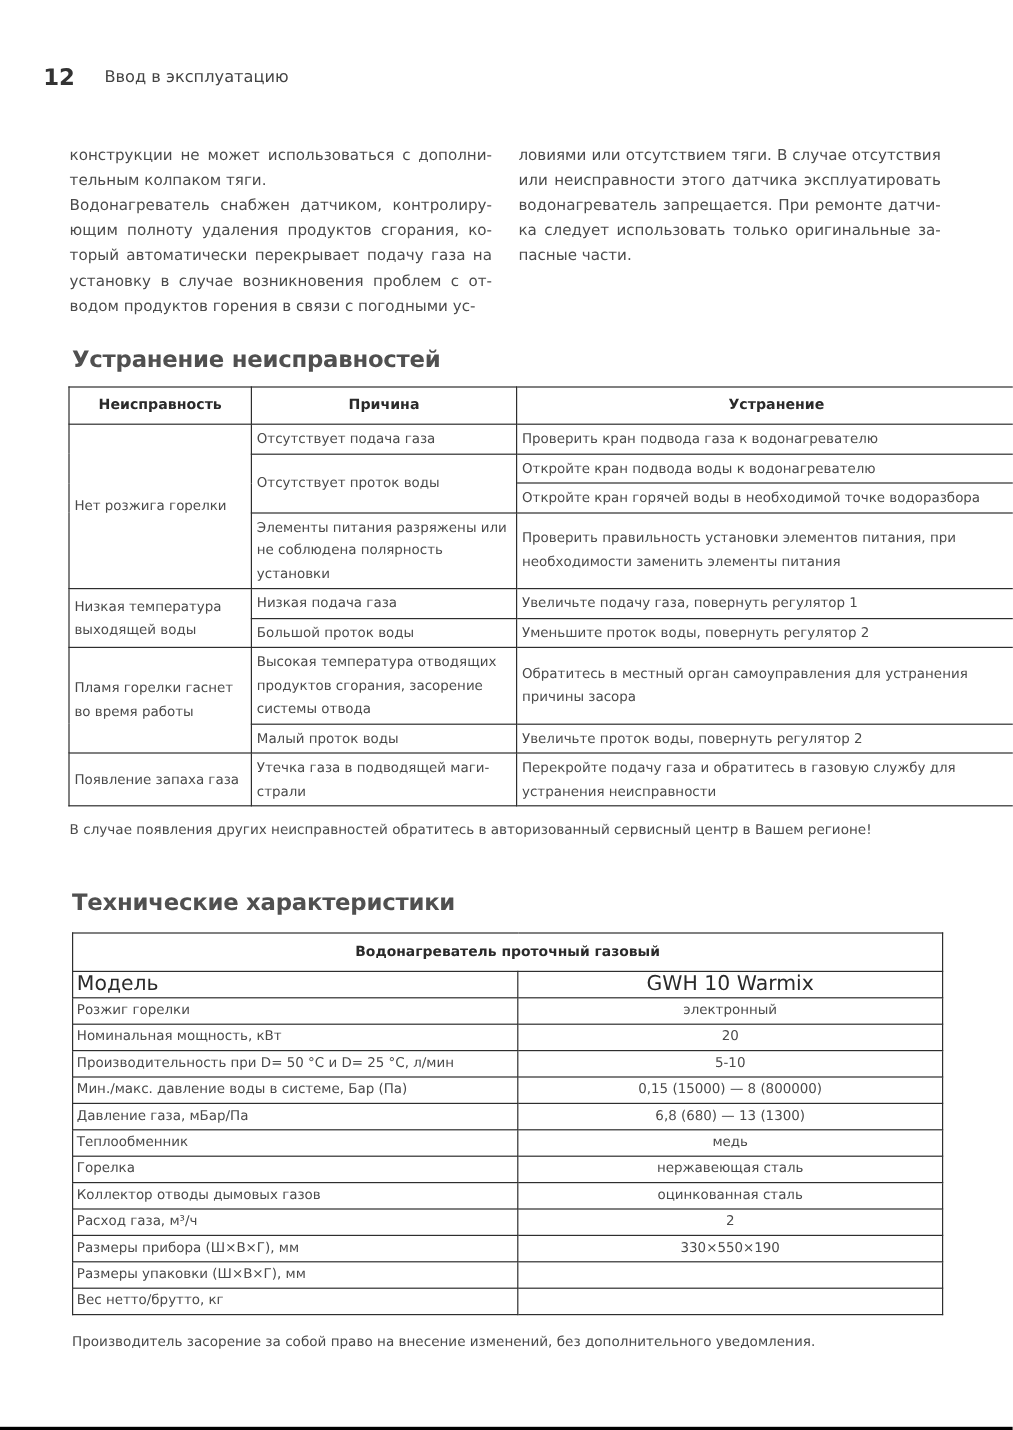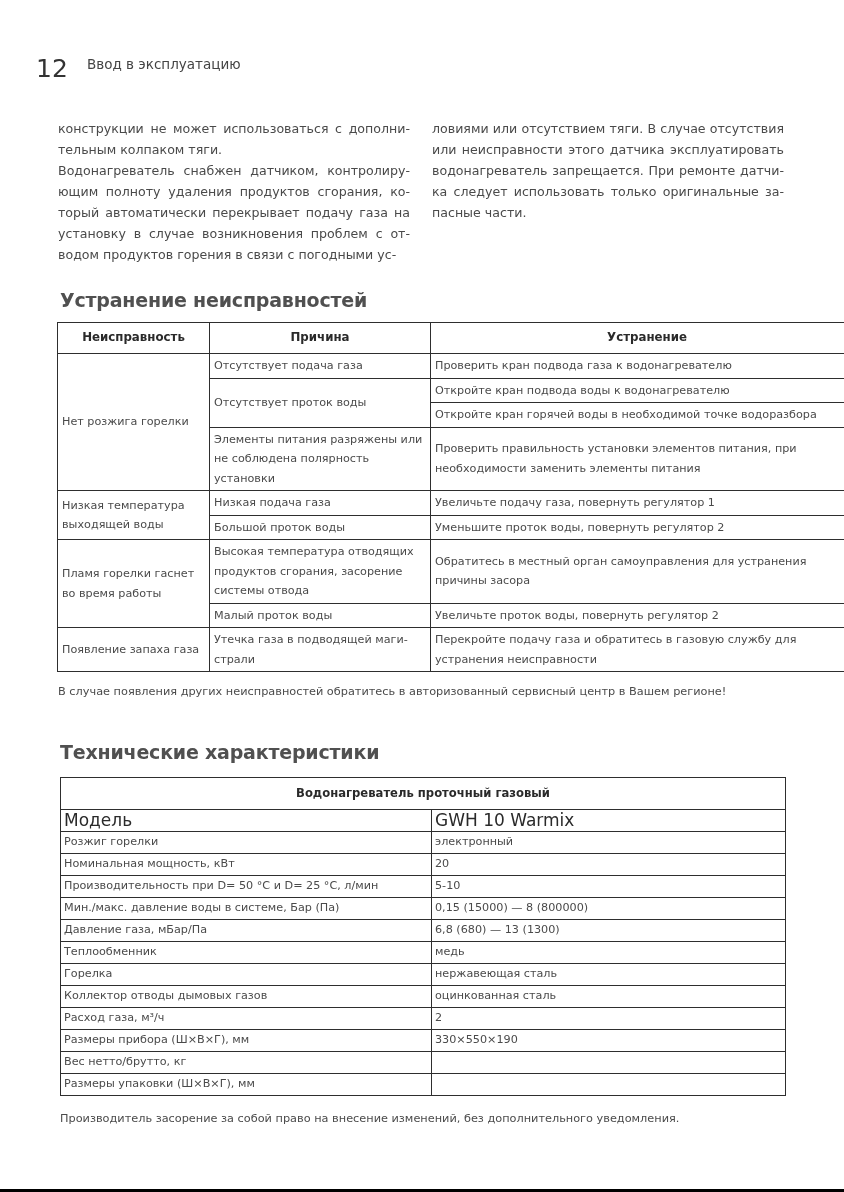--- a/index.html
+++ b/index.html
@@ -1,20 +1,20 @@
 <!DOCTYPE html>
 <html><head>
 <meta charset="utf-8">
 <style>
   html, body { margin: 0; padding: 0; background: #ffffff; }
   body {
     width: 844px; height: 1192px; position: relative; overflow: hidden;
     font-family: "DejaVu Sans", sans-serif; color: #3c3c3c;
   }
-  .page-num { position: absolute; left: 36px; top: 54px; font-size: 25px; font-weight: normal; color: #333; }
+  .page-num { position: absolute; left: 36px; top: 54px; font-size: 19px; font-weight: bold; color: #333; }
   .running-head { position: absolute; left: 87px; top: 56px; font-size: 13.5px; color: #444; }
 
   .col { position: absolute; top: 118px; width: 352px; font-size: 12.6px; line-height: 21px; color: #4a4a4a; text-align: justify; }
   .col-left { left: 58px; }
   .col-right { left: 432px; }
   .col p { margin: 0; }
 
   .sec-title { position: absolute; left: 60px; font-size: 19px; font-weight: bold; color: #505050; letter-spacing: -0.2px; }
   .sec1 { top: 289px; }
   .sec2 { top: 741px; }
@@ -27,21 +27,21 @@
   .t1 .c1 { width: 143px; }
   .t1 .c2 { width: 212px; }
 
   .note { position: absolute; left: 58px; top: 685px; font-size: 11.3px; color: #4a4a4a; }
 
   .t2 { left: 60px; top: 777px; width: 726px; }
   .t2 td { padding: 0 3px; line-height: 20.5px; height: 21px; }
   .t2 .hdr { text-align: center; font-weight: bold; color: #2a2a2a; height: 31px; font-size: 11.6px; }
   .t2 .model td { font-weight: normal; color: #2a2a2a; font-size: 17px; }
   .t2 .k { width: 364px; }
-  .t2 .v { }
+  .t2 .v { text-align: center; }
 
   .footer-note { position: absolute; left: 60px; top: 1112px; font-size: 11.3px; color: #4a4a4a; }
   .bottom-rule { position: absolute; left: 0; right: 0; top: 1189px; height: 3px; background: #000; }
 </style>
 </head>
 <body>
 
 <div class="page-num">12</div>
 <div class="running-head">Ввод в эксплуатацию</div>
 
@@ -157,25 +157,25 @@
       </tr>
     <tr>
         <td class="k">Расход газа, м³/ч</td>
         <td class="v">2</td>
       </tr>
     <tr>
         <td class="k">Размеры прибора (Ш×В×Г), мм</td>
         <td class="v">330×550×190</td>
       </tr>
     <tr>
-        <td class="k">Вес нетто/брутто, кг</td>
+        <td class="k">Размеры упаковки (Ш×В×Г), мм</td>
         <td class="v"></td>
       </tr>
     <tr>
-        <td class="k">Размеры упаковки (Ш×В×Г), мм</td>
+        <td class="k">Вес нетто/брутто, кг</td>
         <td class="v"></td>
       </tr>
   </tbody>
 </table>
 
 <div class="footer-note">Производитель засорение за собой право на внесение изменений, без дополнительного уведомления.</div>
 
 <div class="bottom-rule"></div>
 
 </body></html>

